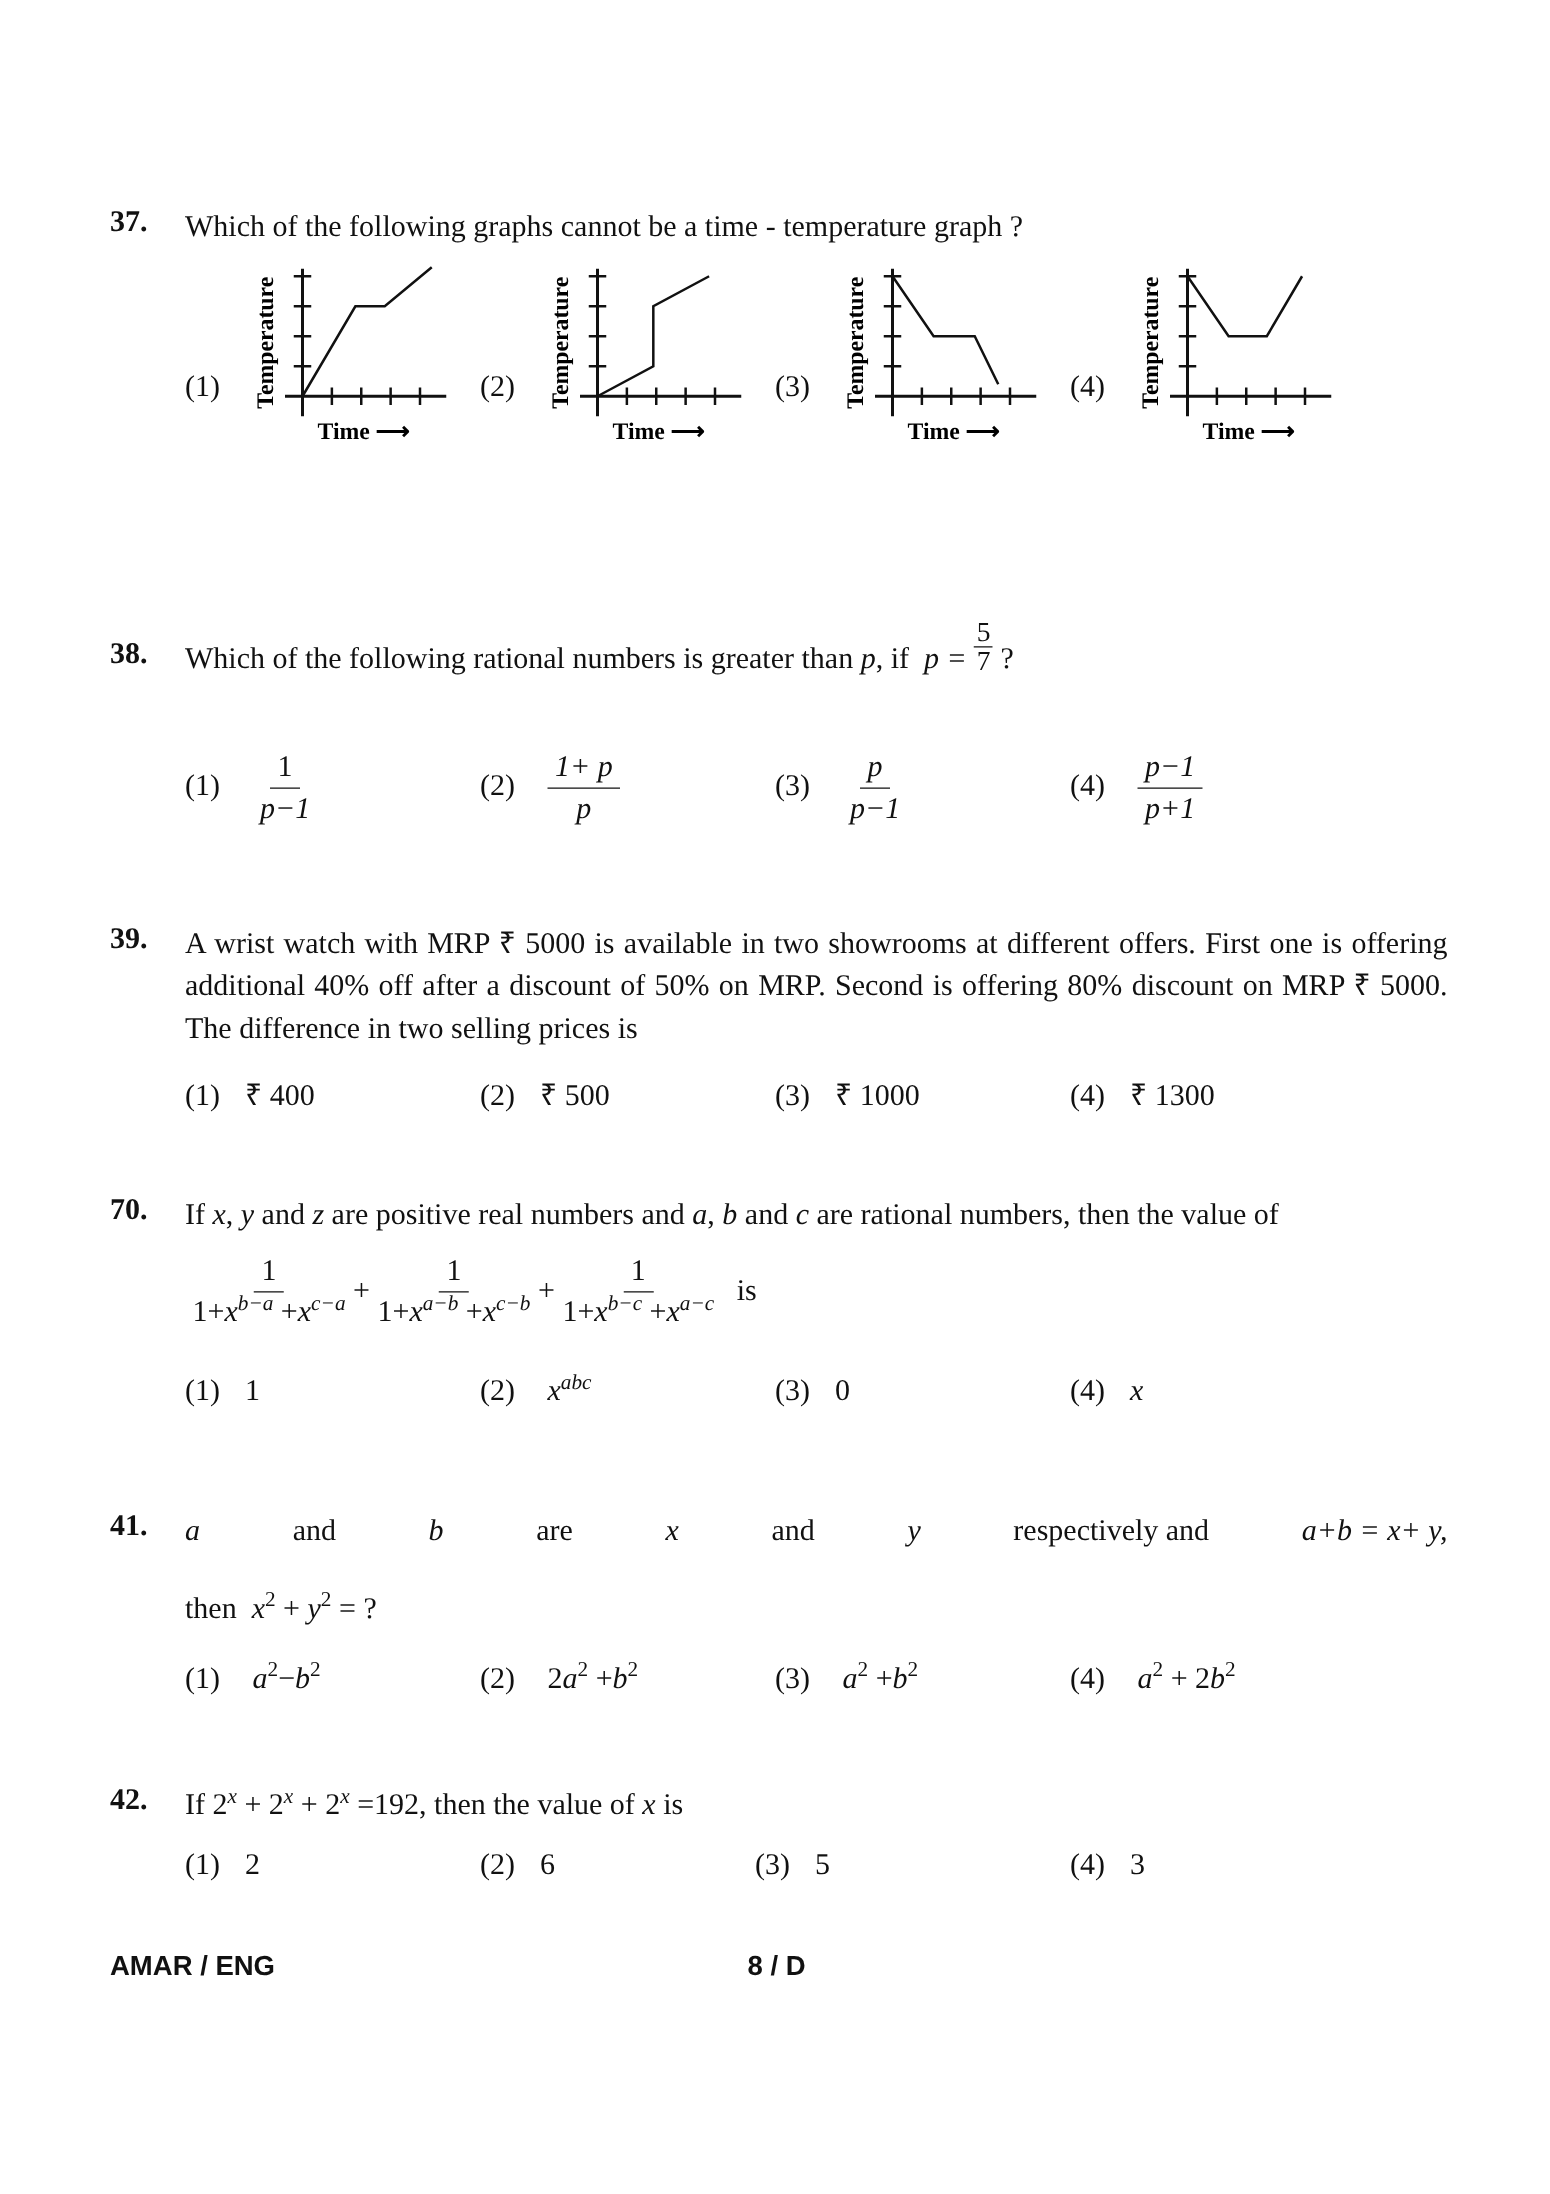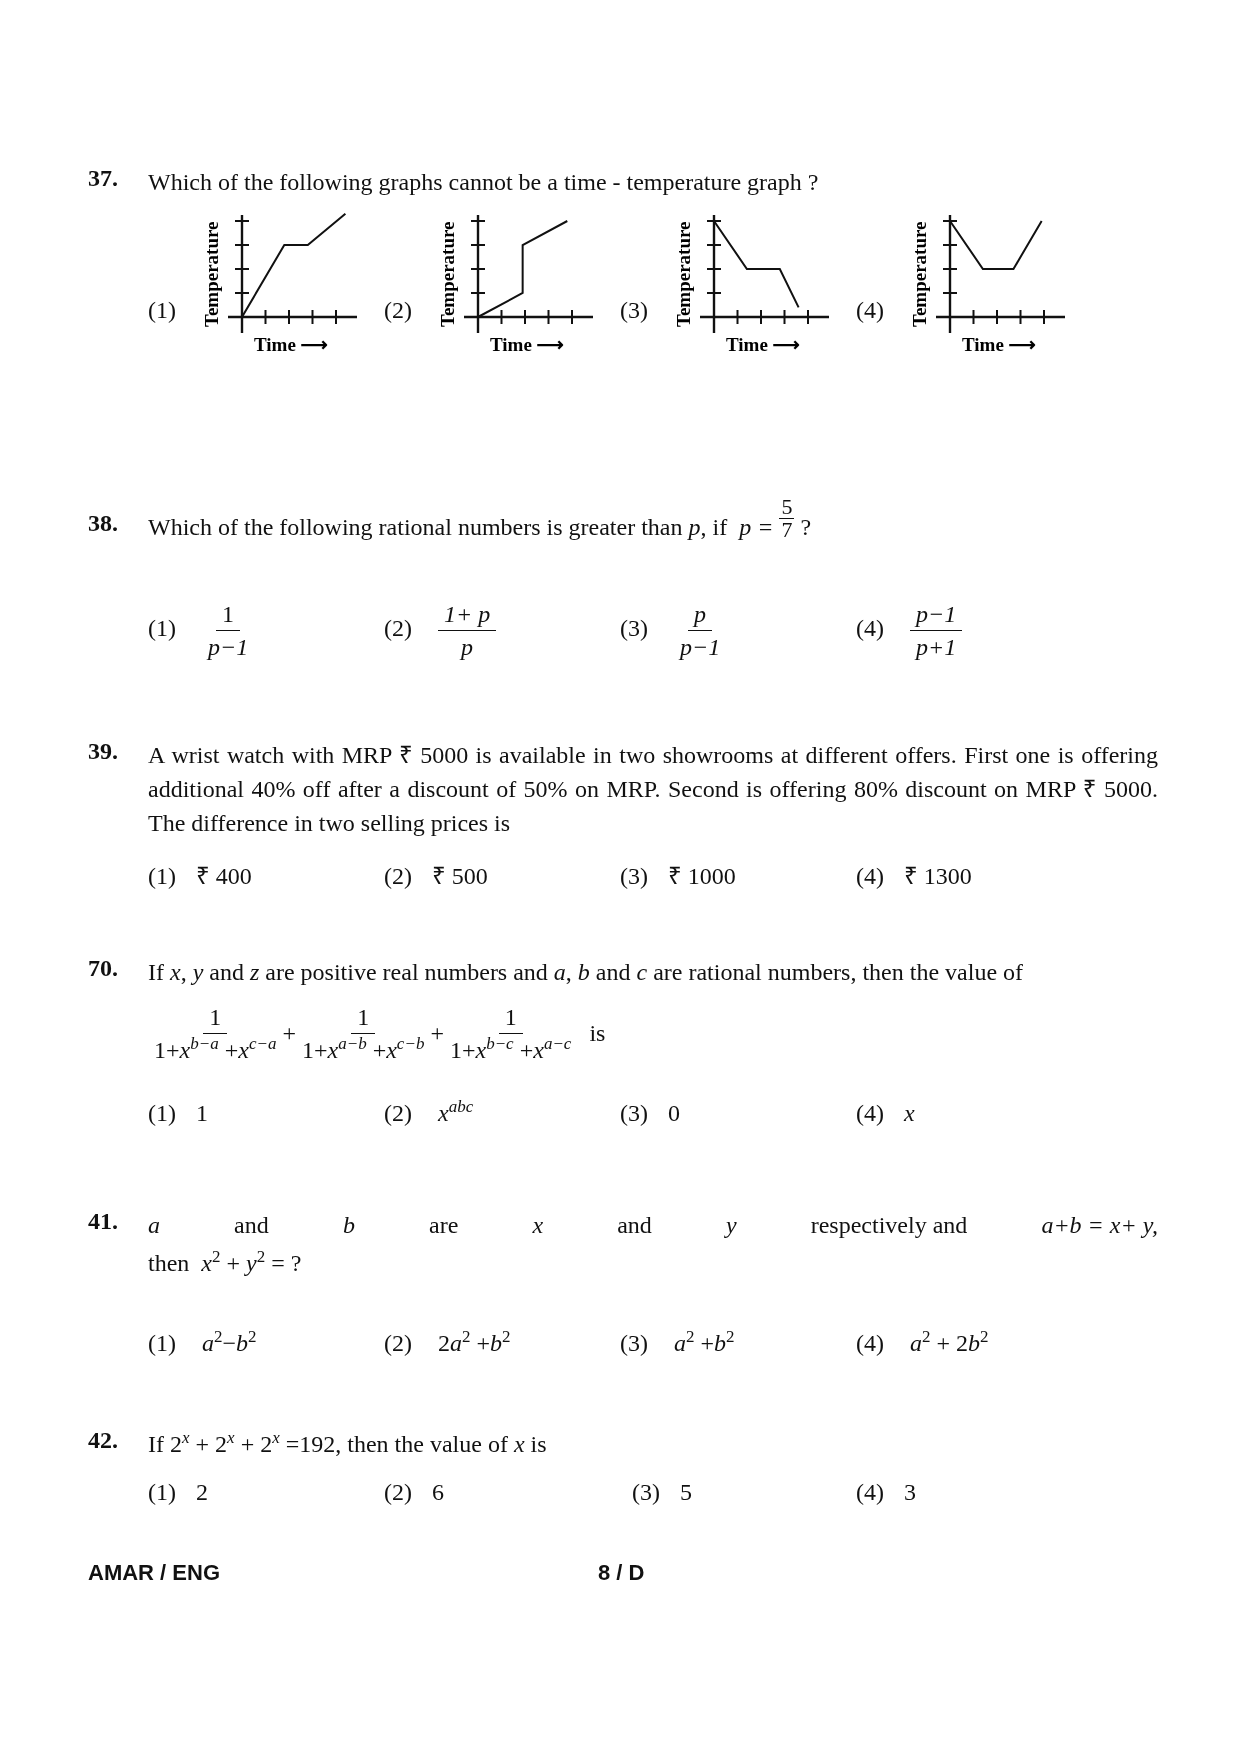--- a/index.html
+++ b/index.html
@@ -198,21 +198,21 @@
       <i class="m">a</i>
       <span>and</span>
       <i class="m">b</i>
       <span>are</span>
       <i class="m">x</i>
       <span>and</span>
       <i class="m">y</i>
       <span>respectively and</span>
       <i class="m">a+b = x+ y,</i>
   </div>
-  <div class="qtext" style="margin-top:4px;">
+  <div class="qtext" style="margin-top:28px;">
     <span>then</span>&nbsp;
     <i class="m">x</i><sup class="n">2</sup> + <i class="m">y</i><sup class="n">2</sup> <span>= ?</span>
   </div>
   <div class="opts" style="top:122px;">
     <div class="opt" style="left:0;"><span class="lbl">(1)</span>&nbsp;<i class="m">a</i><sup class="n">2</sup><span>−</span><i class="m">b</i><sup class="n">2</sup></div>
     <div class="opt" style="left:236px;"><span class="lbl">(2)</span>&nbsp;<span>2</span><i class="m">a</i><sup class="n">2</sup> <span>+</span><i class="m">b</i><sup class="n">2</sup></div>
     <div class="opt" style="left:472px;"><span class="lbl">(3)</span>&nbsp;<i class="m">a</i><sup class="n">2</sup> <span>+</span><i class="m">b</i><sup class="n">2</sup></div>
     <div class="opt" style="left:708px;"><span class="lbl">(4)</span>&nbsp;<i class="m">a</i><sup class="n">2</sup> <span>+</span> <span>2</span><i class="m">b</i><sup class="n">2</sup></div>
   </div>
 </div>
@@ -220,19 +220,19 @@
 <div class="q" style="top:1427px;">
   <span class="qnum">42.</span>
   <div class="qtext">
     <span>If</span>
     <span>2</span><sup>x</sup> + <span>2</span><sup>x</sup> + <span>2</span><sup>x</sup> <span>=192</span><span>, then the value of</span>
     <i class="m">x</i> <span>is</span>
   </div>
   <div class="opts" style="top:52px;">
     <div class="opt" style="left:0;"><span class="lbl">(1)</span><span>2</span></div>
     <div class="opt" style="left:236px;"><span class="lbl">(2)</span><span>6</span></div>
-    <div class="opt" style="left:484px;"><span class="lbl">(3)</span><span>5</span></div>
+    <div class="opt" style="left:456px;"><span class="lbl">(3)</span><span>5</span></div>
     <div class="opt" style="left:708px;"><span class="lbl">(4)</span><span>3</span></div>
   </div>
 </div>
 
 <div class="footer" style="left:88px;text-align:center;">AMAR / ENG</div>
 <div class="footer" style="left:598px;">8 / D</div>
 
 </body></html>

